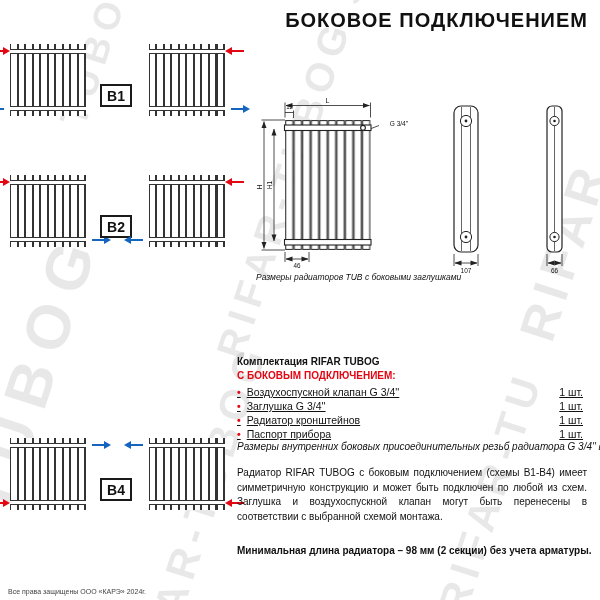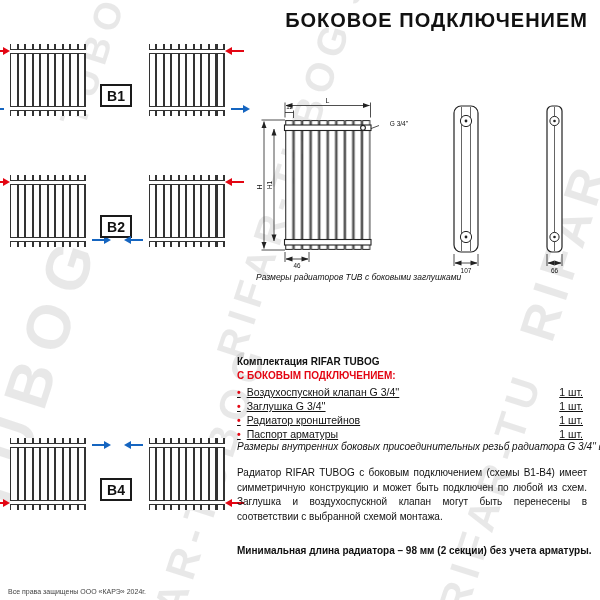--- a/index.html
+++ b/index.html
@@ -220,21 +220,21 @@
         <span class="nm">Заглушка G 3/4''</span>
         <span class="q">1 шт.</span>
       </div>
       <div class="eq-item">
         <span class="bullet"></span>
         <span class="nm">Радиатор кронштейнов</span>
         <span class="q">1 шт.</span>
       </div>
       <div class="eq-item">
         <span class="bullet"></span>
-        <span class="nm">Паспорт арматуры</span>
+        <span class="nm">Паспорт прибора</span>
         <span class="q">1 шт.</span>
       </div>
     </div>
     <div class="eq-note">Размеры внутренних боковых присоединительных резьб радиатора G 3/4'' выполнены по ГОСТ 6357-81.</div>
   </div>
 
   <div class="desc">
     <div class="para">Радиатор RIFAR TUBOG с боковым подключением (схемы В1-В4) имеет симметричную конструкцию и может быть подключен по любой из схем. Заглушка и воздухоспускной клапан могут быть перенесены в соответствии с выбранной схемой монтажа.</div>
     <div class="minlen">Минимальная длина радиатора – 98 мм (2 секции) без учета арматуры.</div>
   </div>

